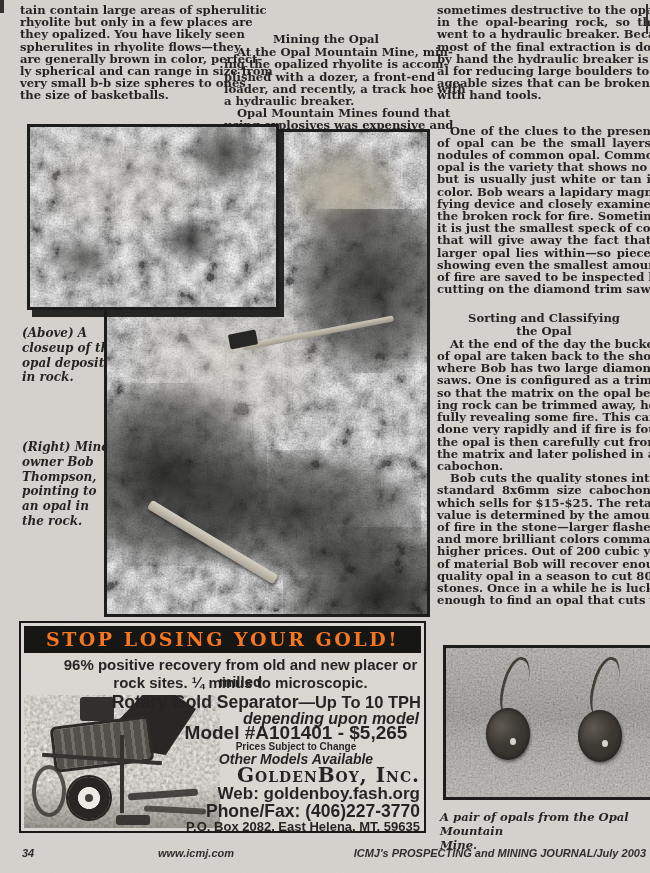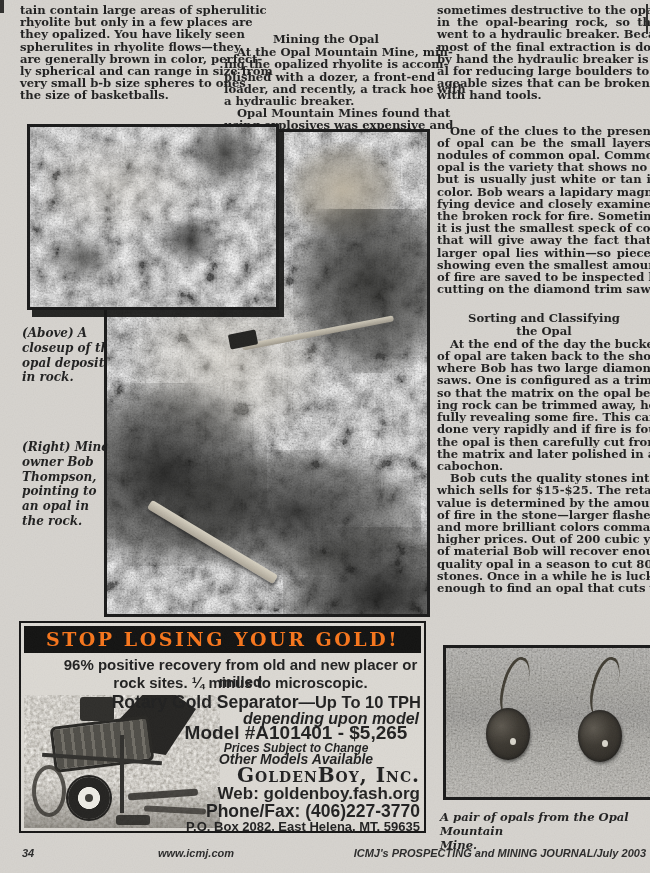--- a/index.html
+++ b/index.html
@@ -49,21 +49,21 @@
   #ad-bar{position:absolute;left:3px;top:3px;right:3px;height:27px;background:#0d0d0c;
     color:#f97316;font-family:"DejaVu Serif", serif;font-weight:700;font-size:19px;
     letter-spacing:2.5px;text-align:center;line-height:27px;}
   .adline{position:absolute;font-weight:700;}
   #ad-line1{left:40px;right:4px;top:33px;text-align:center;font-size:15px;}
   #ad-line2{left:40px;right:4px;top:51px;text-align:center;font-size:15px;}
   #ad-rotary{right:3px;top:69px;font-size:17.5px;}
   #ad-rotary .suffix{font-size:16.5px;}
   #ad-depends{right:5px;top:87px;font-size:16px;font-style:italic;}
   #ad-model{left:150px;width:250px;top:99px;text-align:center;font-size:19px;}
-  #ad-prices{left:150px;width:250px;top:118px;text-align:center;font-size:12px;font-style:italic;}
+  #ad-prices{left:150px;width:250px;top:118px;text-align:center;font-size:10px;}
   #ad-other{left:150px;width:250px;top:128px;text-align:center;font-size:14px;font-style:italic;}
   #ad-company{right:4px;top:140px;font-size:20px;font-family:"DejaVu Serif", serif;
     font-variant:small-caps;letter-spacing:1px;}
   #ad-web{right:4px;top:161px;font-size:17px;}
   #ad-phone{right:4px;top:178px;font-size:17.5px;}
   #ad-address{right:4px;top:196px;font-size:13px;}
   
   #ad-machine{position:absolute;left:3px;top:72px;width:196px;height:133px;overflow:hidden;
     background:#b7b3aa;}
   #ad-machine svg{position:absolute;left:0;top:0;width:100%;height:100%;}
@@ -189,20 +189,21 @@
       <div class="pline">so that the matrix on the opal bear</div>
       <div class="pline">ing rock can be trimmed away, hope</div>
       <div class="pline">fully revealing some fire. This can b</div>
       <div class="pline">done very rapidly and if fire is foun</div>
       <div class="pline">the opal is then carefully cut from</div>
       <div class="pline">the matrix and later polished in a</div>
       <div class="pline lastline">cabochon.</div>
     </div>
     <div class="block bpara">
       <div class="pline indent">Bob cuts the quality stones into a</div>
+      <div class="pline">standard 8x6mm size cabochon</div>
       <div class="pline">which sells for $15-$25. The retail</div>
       <div class="pline">value is determined by the amount</div>
       <div class="pline">of fire in the stone—larger flashes</div>
       <div class="pline">and more brilliant colors command</div>
       <div class="pline">higher prices. Out of 200 cubic yards</div>
       <div class="pline">of material Bob will recover enough</div>
       <div class="pline">quality opal in a season to cut 8000</div>
       <div class="pline">stones. Once in a while he is lucky</div>
       <div class="pline">enough to find an opal that cuts with</div>
     </div>

